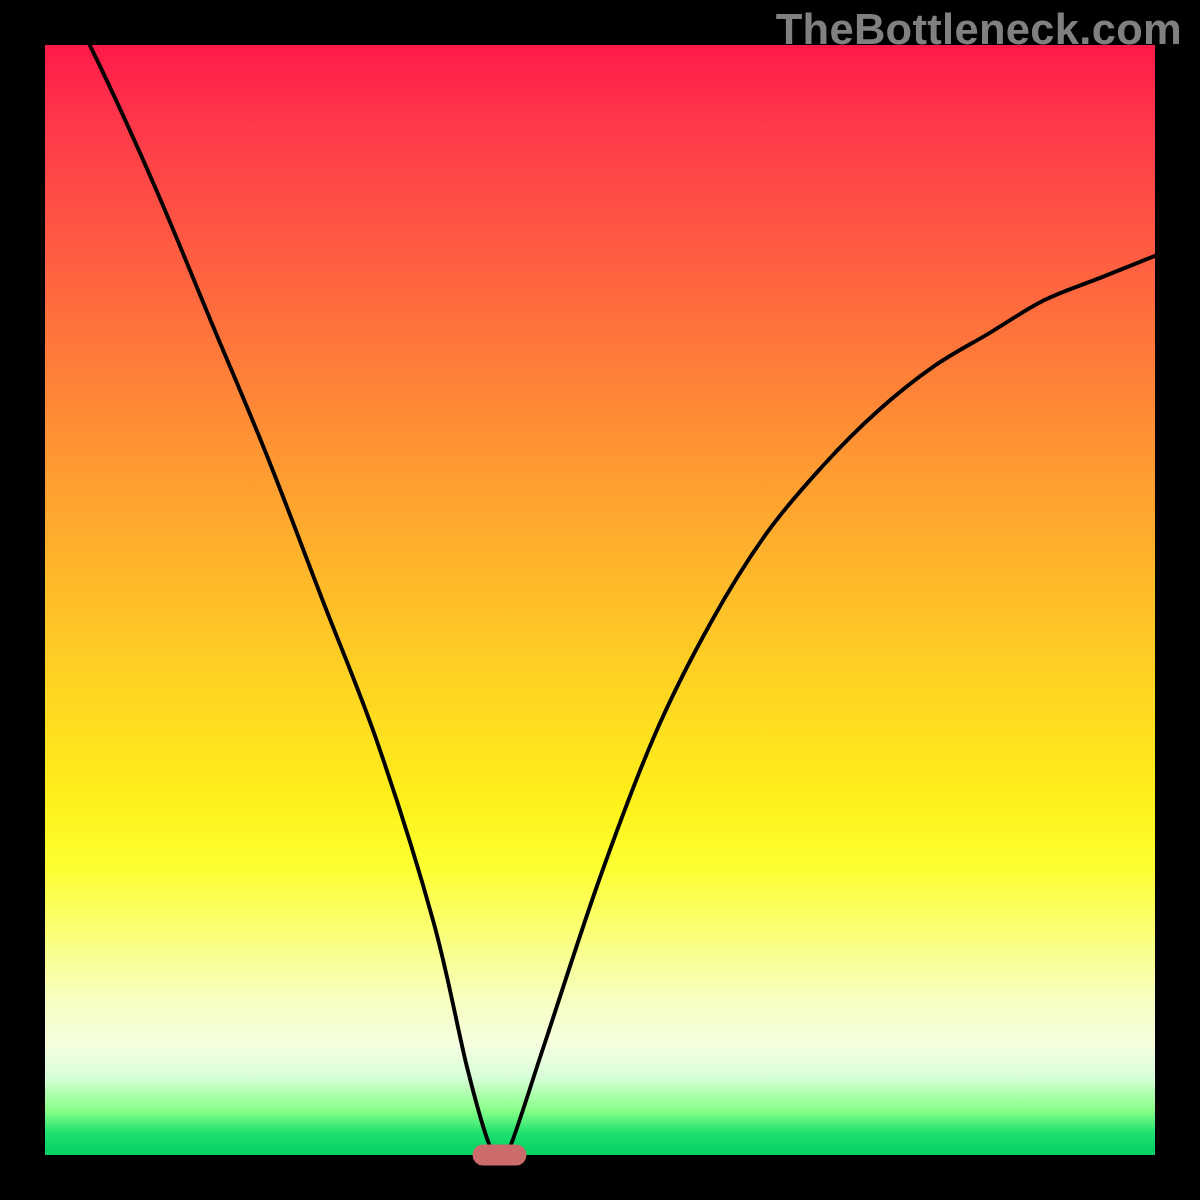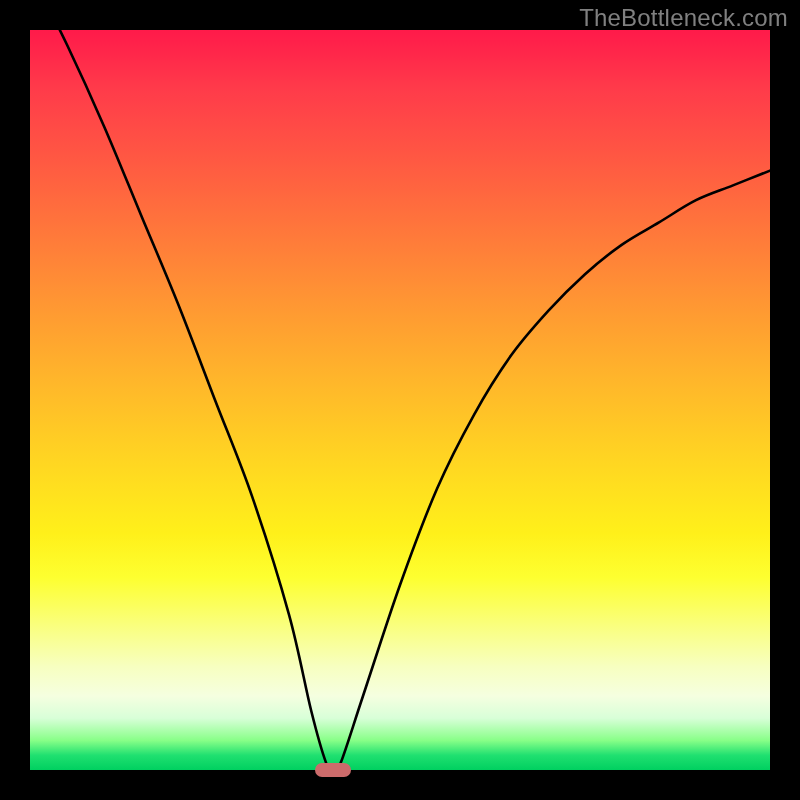--- a/index.html
+++ b/index.html
@@ -35,22 +35,22 @@
       #88ff88 96%,
       #20e070 98%,
       #00d060 100%
     );
   }
   .watermark {
     position: absolute;
     top: 4px;
     right: 12px;
     color: #808080;
-    font-size: 24px;
-    font-weight: 400;
+    font-size: 29px;
+    font-weight: 700;
     letter-spacing: 0.2px;
     z-index: 10;
   }
   svg.curve {
     position: absolute;
     left: 0;
     top: 0;
     width: 740px;
     height: 740px;
   }

